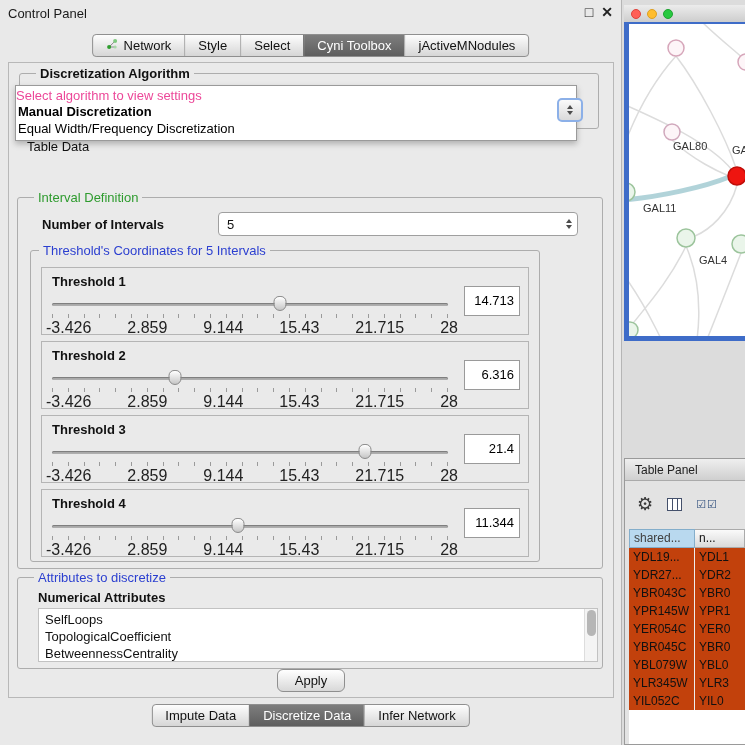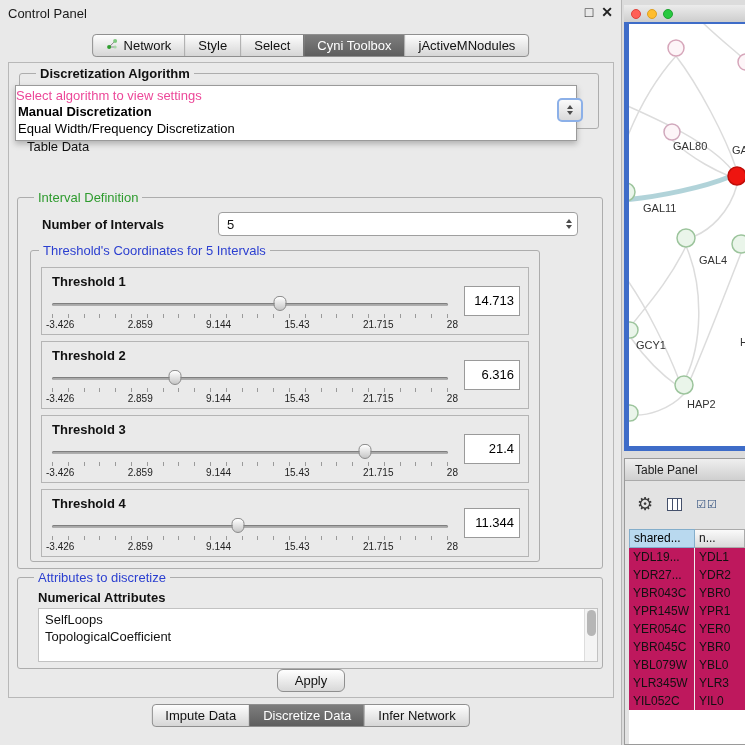--- a/index.html
+++ b/index.html
@@ -54,36 +54,36 @@
   
   .thr-box { position:absolute; left:10px; width:488px; height:68px; border:1px solid #b5b5b5; }
   .slider { position:absolute; left:10px; top:28px; width:396px; height:16px; }
   .track { position:absolute; left:0; right:0; top:7px; height:3px; background:#aeaeae;
            border-radius:2px; box-shadow:inset 0 1px 1px rgba(0,0,0,.3); }
   .thumb { position:absolute; top:0; width:13px; height:15px; border-radius:6px 6px 7px 7px;
            background:linear-gradient(#ffffff,#c6c6c6); border:1px solid #8a8a8a; transform:translateX(-50%); }
   .ticks { position:absolute; left:10px; top:46px; width:397px; height:4px;
            background:repeating-linear-gradient(90deg,#9a9a9a 0,#9a9a9a 1px,transparent 1px,transparent 15.8px); }
   .scale { position:absolute; left:4px; top:51px; width:412px; display:flex; justify-content:space-between;
-           font-size:10px; color:#222; }
+           font-size:16px; color:#222; }
   .t-value { position:absolute; right:8px; top:18px; width:56px; height:30px; background:#fff;
              border:1px solid #9a9a9a; font-size:13px; text-align:right; line-height:28px; padding-right:5px; color:#000; }
 
   
   .attr-list { position:absolute; left:20px; top:30px; width:560px; height:54px; background:#fff;
                border:1px solid #c2c2c2; overflow:hidden; font-size:13px; line-height:17px; padding:2px 14px 0 6px; color:#111; }
   .vscroll { position:absolute; right:0; top:0; width:13px; height:100%; background:#f4f4f4; border-left:1px solid #ddd; }
   .vthumb { position:absolute; top:1px; left:2px; width:9px; height:26px; background:#b6b6b6; border-radius:5px; }
 
   .apply-btn { position:absolute; left:50%; top:606px; transform:translateX(-50%); width:68px; height:23px;
                border-radius:6px; background:linear-gradient(#ffffff,#d8d8d8); border:1px solid #8f8f8f;
                font-size:13px; text-align:center; line-height:21px; color:#111; }
 
   
-  .net-win { position:absolute; left:624px; top:5px; width:121px; height:446px; background:#3e6cc8; }
+  .net-win { position:absolute; left:624px; top:5px; width:121px; height:336px; background:#3e6cc8; }
   .net-titlebar { position:absolute; left:0; top:0; width:100%; height:17px;
                   background:linear-gradient(#ececec,#cdcdcd); display:flex; align-items:center; padding-left:7px; gap:6px; }
   .light { width:10px; height:10px; border-radius:50%; }
   .light.red { background:#ff5f57; border:1px solid #df433c; }
   .light.yellow { background:#ffbd2e; border:1px solid #dd9f22; }
   .light.green { background:#28c940; border:1px solid #1fa332; }
   .net-canvas { position:absolute; left:5px; top:19px; right:0; bottom:5px; background:#fff; overflow:hidden; }
 
   
   .tp-win { position:absolute; left:624px; top:458px; width:121px; height:287px; background:#e3e3e3;
@@ -92,24 +92,24 @@
                  background:linear-gradient(#efefef,#cfcfcf); border-bottom:1px solid #aaa; }
   .tp-title { position:absolute; left:10px; top:4px; font-size:12px; color:#222; }
   .tp-toolbar { position:absolute; left:0; top:30px; width:100%; height:30px; display:flex; align-items:center; gap:14px; padding-left:12px; }
   .gear { font-size:18px; color:#3a3a3a; line-height:18px; }
   .col-icon { width:15px; height:13px; border:1px solid #44506b; background:#fff;
               background-image:linear-gradient(90deg,transparent 0 4px,#44506b 4px 5px,transparent 5px 9px,#44506b 9px 10px,transparent 10px); }
   .cbx { font-size:11px; color:#2a4a7a; letter-spacing:1px; }
   .tp-table { position:absolute; left:4px; top:70px; right:0; bottom:0; background:#fff; font-size:12px; }
   .tp-header { display:flex; height:19px; }
   .tp-h1 { width:66px; background:#b9d9ef; border:1px solid #84aecb; line-height:17px; padding-left:4px;
-           overflow:hidden; white-space:nowrap; color:#000000; }
+           overflow:hidden; white-space:nowrap; color:#404040; }
   .tp-h2 { flex:1; background:linear-gradient(#fafafa,#dadada); border:1px solid #aaa; border-left:none;
            line-height:17px; padding-left:4px; overflow:hidden; white-space:nowrap; color:#111; }
-  .tp-row { display:flex; height:18px; line-height:18px; background:#be185d; }
+  .tp-row { display:flex; height:18px; line-height:18px; background:#c2410c; }
   .tp-c1 { width:66px; padding-left:4px; overflow:hidden; white-space:nowrap; border-right:1px solid #eee; color:#111; }
   .tp-c2 { flex:1; padding-left:4px; overflow:hidden; white-space:nowrap; color:#111; }
 
   svg text { font-family:"Liberation Sans", sans-serif; }
 </style>
 </head>
 <body>
 
 <div class="screen">
 
@@ -257,20 +257,21 @@
           </div>
         </div>
       </div>
 
       <div class="group" style="left:8px; top:514px; width:586px; height:92px;">
         <span class="group-title gt-blue">Attributes to discretize</span>
         <div class="bold-label" style="left:20px; top:12px;">Numerical Attributes</div>
         <div class="attr-list">
           <div>SelfLoops</div>
           <div>TopologicalCoefficient</div>
+          <div>BetweennessCentrality</div>
           <div class="vscroll">
               <div class="vthumb"></div>
             </div>
         </div>
       </div>
 
       <div class="apply-btn">Apply</div>
     </div>
 
     <div class="tabbar bottom-tabs">

